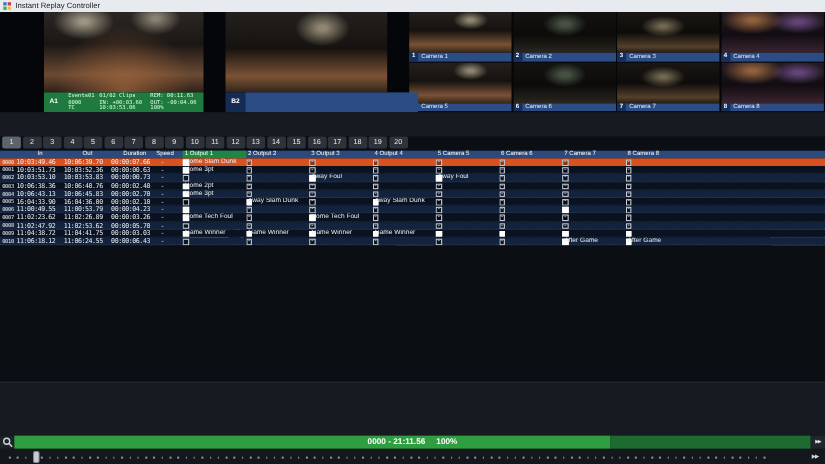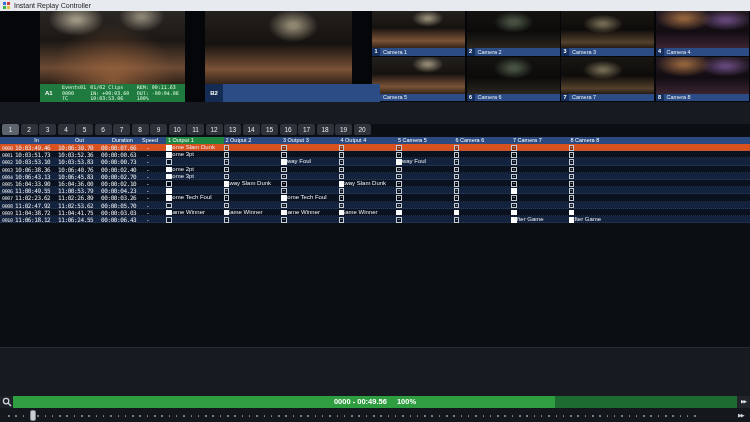--- a/index.html
+++ b/index.html
@@ -646,21 +646,21 @@
 
   <div class="progrow">
     <div class="magbox">
       <svg width="10" height="10" viewBox="0 0 11 11" style="margin:1px auto 0;">
         <circle cx="4.5" cy="4.5" r="3" fill="none" stroke="#cfd4da" stroke-width="1.4"></circle>
         <line x1="6.8" y1="6.8" x2="10" y2="10" stroke="#cfd4da" stroke-width="1.6"></line>
       </svg>
     </div>
     <div class="pbright"></div>
     <div class="pdark"></div>
-    <div class="ptext"><span>0000 - 00:49.56</span><span class="gap"></span><span>100%</span></div>
+    <div class="ptext"><span>0000 - 21:11.56</span><span class="gap"></span><span>100%</span></div>
     <div class="pskip"><span>▶▶</span></div>
   </div>
 
   <div class="scrub">
     <div class="scrubhandle"></div>
     <div>
         <i class="tick" style="left: 8px;"></i>
         <i class="tick" style="left: 15.3px;"></i>
         <i class="tick" style="left: 22.6px;"></i>
         <i class="tick" style="left: 29.9px;"></i>

